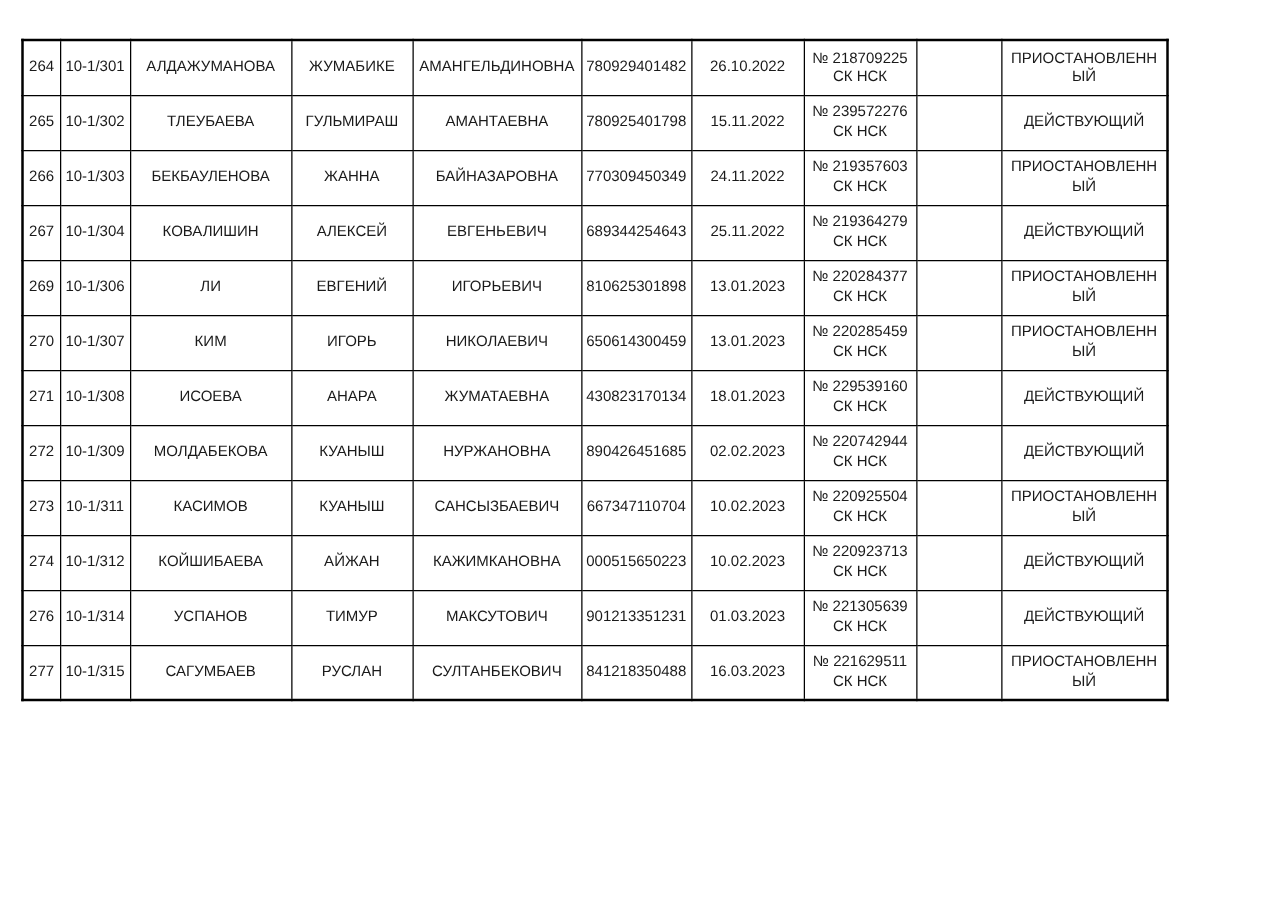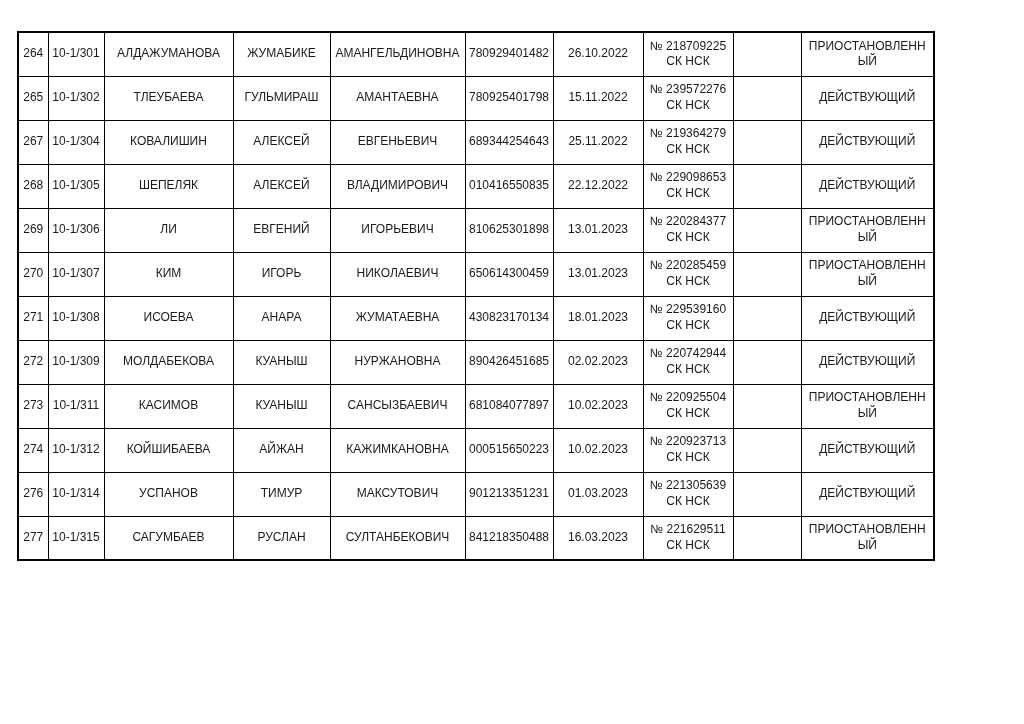--- a/index.html
+++ b/index.html
@@ -87,50 +87,50 @@
     <td>780925401798</td>
     <td>15.11.2022</td>
     <td>
       <span class="cert-line">№ 239572276</span>
       <span class="cert-line">СК НСК</span>
     </td>
     <td></td>
     <td>ДЕЙСТВУЮЩИЙ</td>
   </tr>
         <tr>
+    <td>266</td>
+    <td>10-1/303</td>
+    <td>БЕКБАУЛЕНОВА</td>
+    <td>ЖАННА</td>
+    <td>БАЙНАЗАРОВНА</td>
+    <td>770309450349</td>
+    <td>24.11.2022</td>
+    <td>
+      <span class="cert-line">№ 219357603</span>
+      <span class="cert-line">СК НСК</span>
+    </td>
+    <td></td>
+    <td>ПРИОСТАНОВЛЕННЫЙ</td>
+  </tr>
+        <tr>
     <td>267</td>
     <td>10-1/304</td>
     <td>КОВАЛИШИН</td>
     <td>АЛЕКСЕЙ</td>
     <td>ЕВГЕНЬЕВИЧ</td>
     <td>689344254643</td>
     <td>25.11.2022</td>
     <td>
       <span class="cert-line">№ 219364279</span>
       <span class="cert-line">СК НСК</span>
     </td>
     <td></td>
     <td>ДЕЙСТВУЮЩИЙ</td>
   </tr>
         <tr>
-    <td>268</td>
-    <td>10-1/305</td>
-    <td>ШЕПЕЛЯК</td>
-    <td class="small">АЛЕКСЕЙ</td>
-    <td class="small">ВЛАДИМИРОВИЧ</td>
-    <td>010416550835</td>
-    <td class="small">22.12.2022</td>
-    <td>
-      <span class="cert-line">№ 229098653</span>
-      <span class="cert-line">СК НСК</span>
-    </td>
-    <td></td>
-    <td>ДЕЙСТВУЮЩИЙ</td>
-  </tr>
-        <tr>
     <td>269</td>
     <td>10-1/306</td>
     <td>ЛИ</td>
     <td>ЕВГЕНИЙ</td>
     <td>ИГОРЬЕВИЧ</td>
     <td>810625301898</td>
     <td>13.01.2023</td>
     <td>
       <span class="cert-line">№ 220284377</span>
       <span class="cert-line">СК НСК</span>
@@ -182,21 +182,21 @@
     </td>
     <td></td>
     <td>ДЕЙСТВУЮЩИЙ</td>
   </tr>
         <tr>
     <td>273</td>
     <td>10-1/311</td>
     <td>КАСИМОВ</td>
     <td>КУАНЫШ</td>
     <td>САНСЫЗБАЕВИЧ</td>
-    <td>681084077897</td>
+    <td>667347110704</td>
     <td>10.02.2023</td>
     <td>
       <span class="cert-line">№ 220925504</span>
       <span class="cert-line">СК НСК</span>
     </td>
     <td></td>
     <td>ПРИОСТАНОВЛЕННЫЙ</td>
   </tr>
         <tr>
     <td>274</td>

